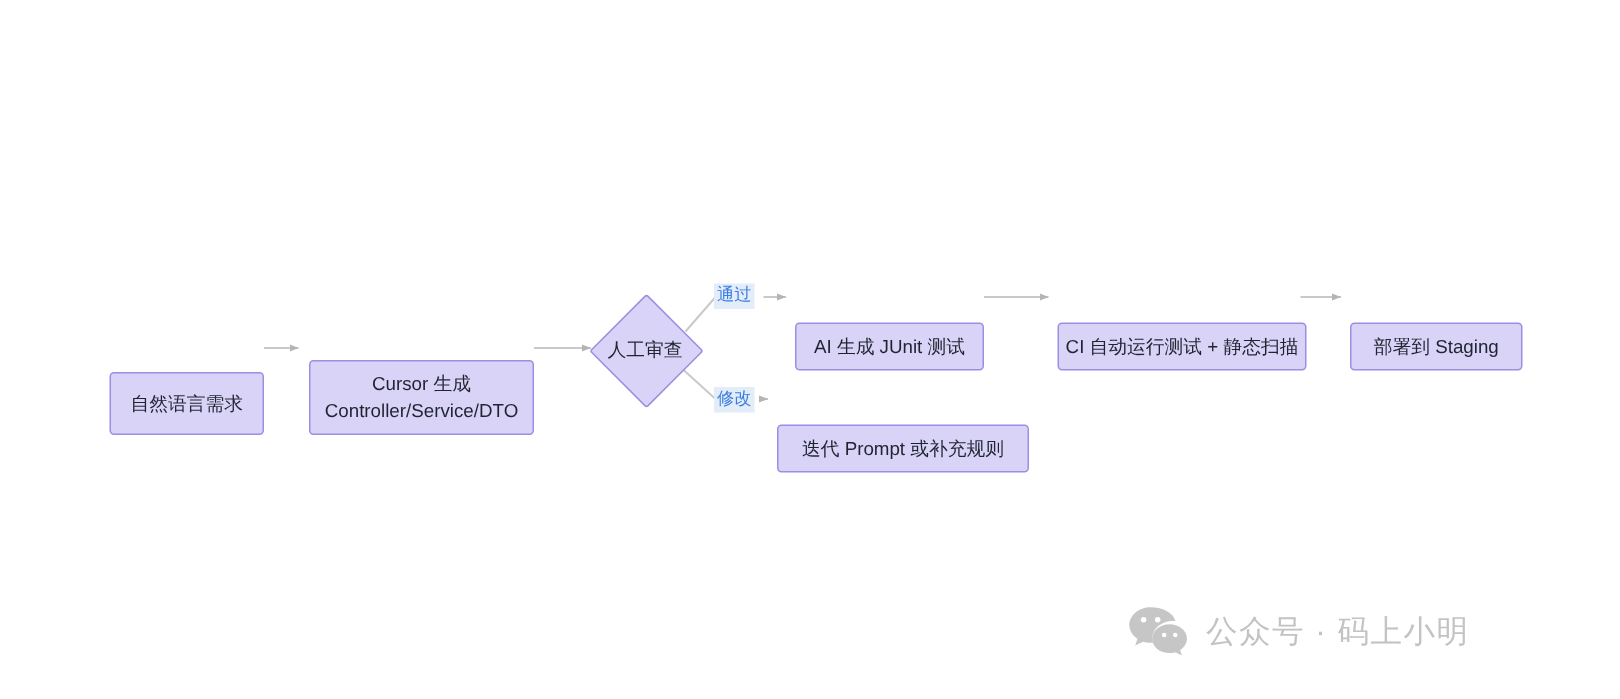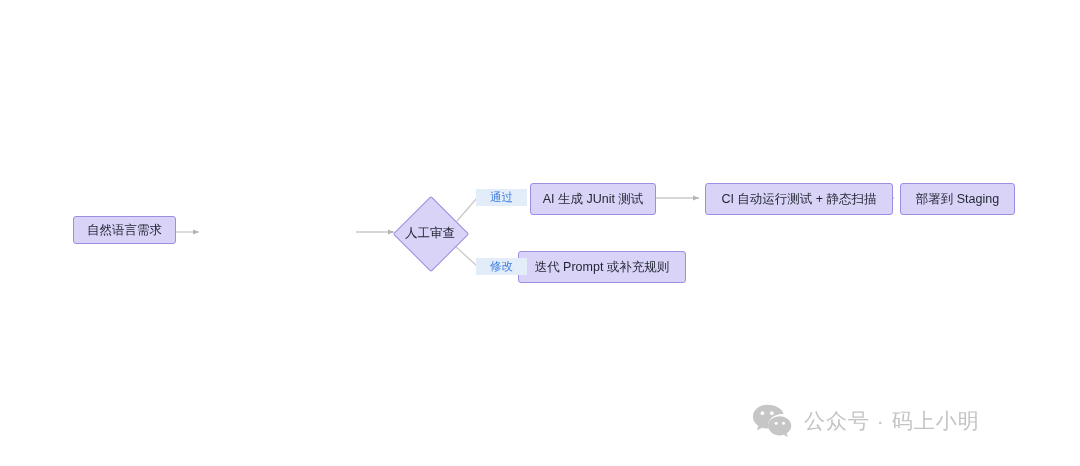--- a/index.html
+++ b/index.html
@@ -40,20 +40,21 @@
     border-radius: 3px;
     display: flex;
     flex-direction: column;
     align-items: center;
     justify-content: center;
     color: #1f2430;
     font-size: 12.5px;
     line-height: 1.45;
     text-align: center;
     white-space: nowrap;
+    margin-top: 32px;
   }
   .node .line {
     display: block;
   }
 
   
   .diamond-wrap {
     position: absolute;
     display: flex;
     align-items: center;
@@ -79,21 +80,21 @@
     color: #1f2430;
     white-space: nowrap;
   }
 
   
   .edge-label {
     position: absolute;
     font-size: 11.5px;
     color: #3b7de0;
     background: #e3edfa;
-    padding: 1px 14px;
+    padding: 1px 2px;
     line-height: 1.3;
     white-space: nowrap;
   }
 
   
   #watermark {
     position: absolute;
     left: 752px;
     top: 404px;
     display: flex;
@@ -143,35 +144,39 @@
 
     <g>
       <line x1="656" y1="198" x2="699" y2="198" stroke="#c9c9c9" stroke-width="1.3" marker-end="url(#arrowhead)"></line>
     </g>
 
     <g>
       <line x1="867" y1="198" x2="894" y2="198" stroke="#c9c9c9" stroke-width="1.3" marker-end="url(#arrowhead)"></line>
     </g>
   </svg>
 
-  <div class="node" style="left:73px; top:216px; width:103px; height:28px;">
+  <div class="node" style="left:73px; top:216px; width:103px; height:42px;">
     <span class="line">自然语言需求</span>
   </div>
 
+  <div class="node" style="left:206px; top:208px; width:150px; height:50px;">
+    <span class="line">Cursor 生成</span>
+    <span class="line">Controller/Service/DTO</span>
+  </div>
 
   <div class="diamond-wrap" style="left:394px; top:197px; width:72px; height:72px;">
     <span class="diamond-shape"></span>
     <span class="diamond-label">人工审查</span>
   </div>
 
   <div class="node" style="left:530px; top:183px; width:126px; height:32px;">
     <span class="line">AI 生成 JUnit 测试</span>
   </div>
 
-  <div class="node" style="left:705px; top:183px; width:188px; height:32px;">
+  <div class="node" style="left:705px; top:183px; width:166px; height:32px;">
     <span class="line">CI 自动运行测试 + 静态扫描</span>
   </div>
 
   <div class="node" style="left:900px; top:183px; width:115px; height:32px;">
     <span class="line">部署到 Staging</span>
   </div>
 
   <div class="node" style="left:518px; top:251px; width:168px; height:32px;">
     <span class="line">迭代 Prompt 或补充规则</span>
   </div>

